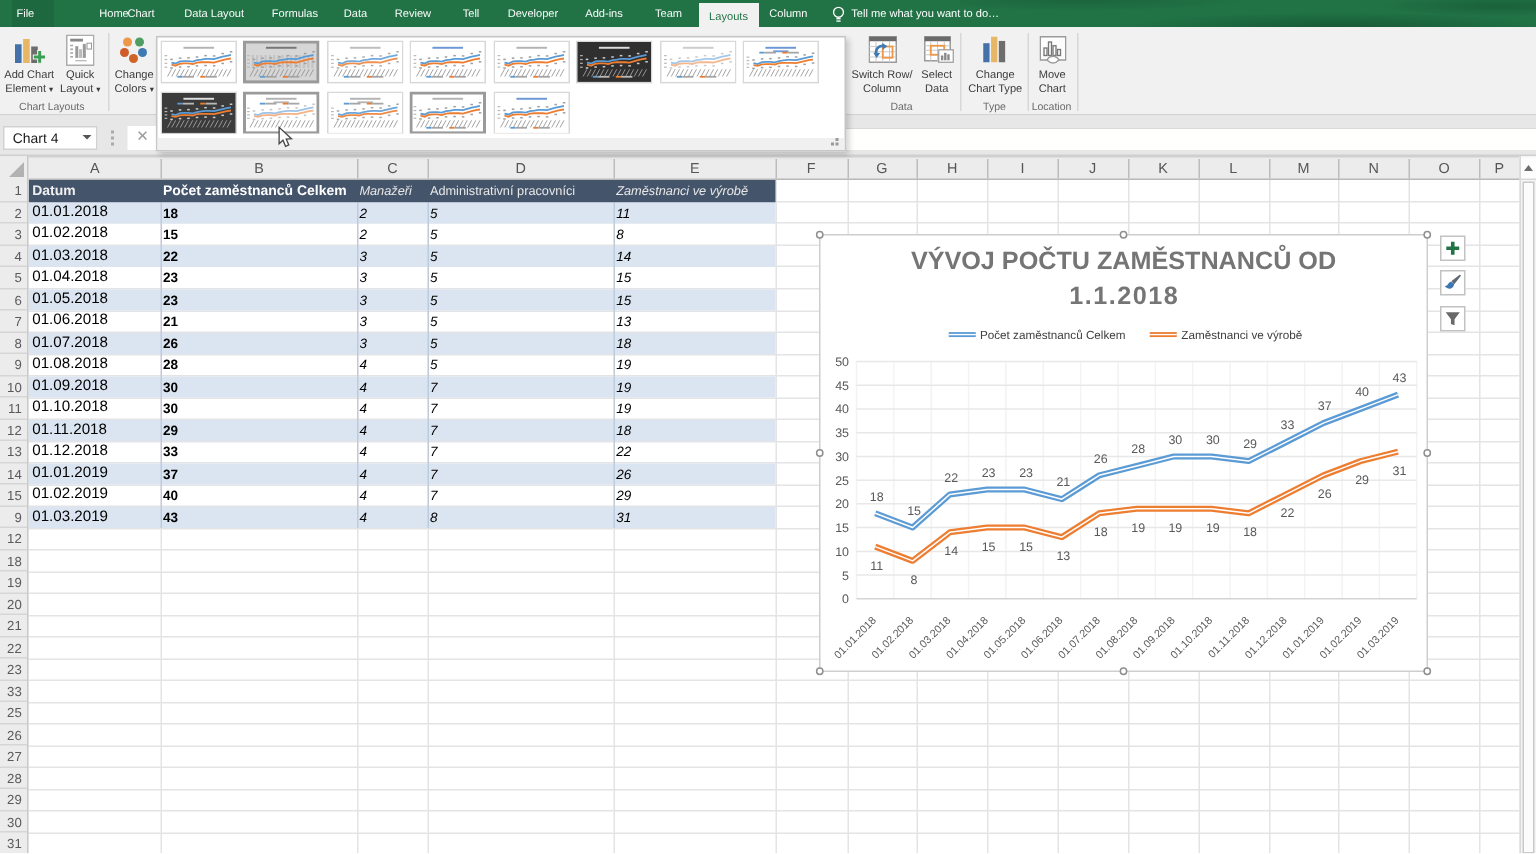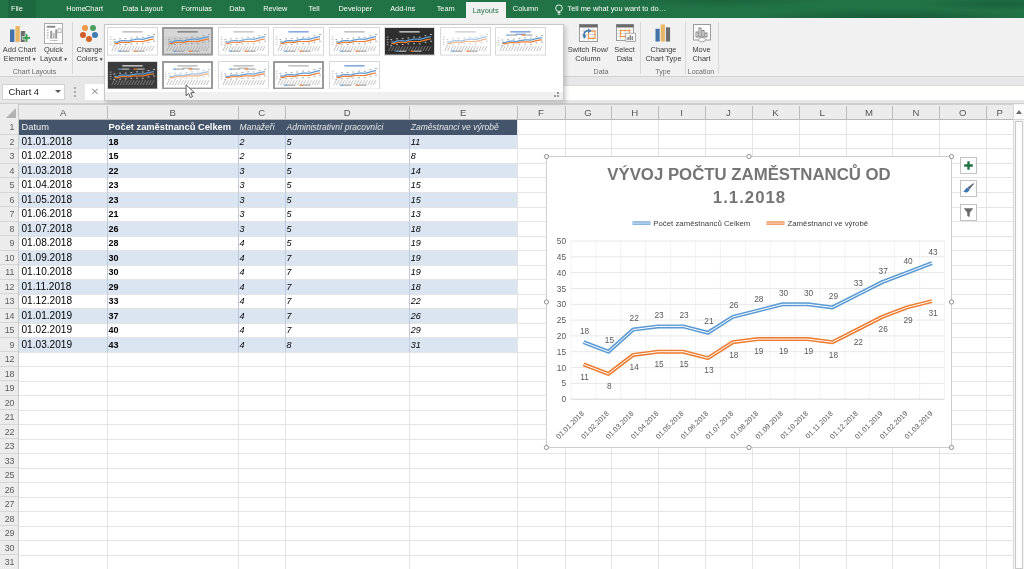--- a/index.html
+++ b/index.html
@@ -57,24 +57,24 @@
 <div class="abs" style="left:658.2px;top:120px;width:1px;height:449px;background:#e4e4e7"></div>
 <div class="abs" style="left:705.05px;top:120px;width:1px;height:449px;background:#e4e4e7"></div>
 <div class="abs" style="left:751.9px;top:120px;width:1px;height:449px;background:#e4e4e7"></div>
 <div class="abs" style="left:798.75px;top:120px;width:1px;height:449px;background:#e4e4e7"></div>
 <div class="abs" style="left:845.6px;top:120px;width:1px;height:449px;background:#e4e4e7"></div>
 <div class="abs" style="left:892.45px;top:120px;width:1px;height:449px;background:#e4e4e7"></div>
 <div class="abs" style="left:939.3px;top:120px;width:1px;height:449px;background:#e4e4e7"></div>
 <div class="abs" style="left:986.15px;top:120px;width:1px;height:449px;background:#e4e4e7"></div>
 <div class="abs" style="left:1012.5px;top:120px;width:1px;height:449px;background:#e4e4e7"></div>
 <div class="abs" style="left:19.2px;top:119.8px;width:498px;height:14.8px;background:#44546a"></div>
-<div class="cell" style="left:21.5px;top:120.2px;font-size:9.3px;font-weight:400;color:#f0f0f0">Datum</div>
+<div class="cell" style="left:21.5px;top:120.2px;font-size:9.3px;font-weight:700;color:#f0f0f0">Datum</div>
 <div class="cell" style="left:108.6px;top:120.2px;font-size:9.3px;font-weight:700;color:#ffffff">Počet zaměstnanců Celkem</div>
 <div class="cell" style="left:239.6px;top:120.2px;font-style:italic;font-size:8.5px;font-weight:400;color:#e8e8e8">Manažeři</div>
-<div class="cell" style="left:286.6px;top:120.2px;font-style:italic;font-size:8.5px;font-weight:400;color:#e8e8e8">Administrativní pracovníci</div>
+<div class="cell" style="left:286.6px;top:120.2px;font-size:8.5px;font-weight:400;color:#e8e8e8">Administrativní pracovníci</div>
 <div class="cell" style="left:410.8px;top:120.2px;font-style:italic;font-size:8.5px;font-weight:400;color:#e8e8e8">Zaměstnanci ve výrobě</div>
 <div class="abs" style="left:19.2px;top:134.9px;width:498px;height:13.8px;background:#dbe5f1"></div>
 <div class="cell" style="left:21.5px;top:134.5px">01.01.2018</div>
 <div class="cell" style="left:108.6px;top:134.5px;font-weight:bold;font-size:9px">18</div>
 <div class="cell" style="left:239.6px;top:134.5px;font-style:italic;font-size:9px">2</div>
 <div class="cell" style="left:286.6px;top:134.5px;font-style:italic;font-size:9px">5</div>
 <div class="cell" style="left:410.8px;top:134.5px;font-style:italic;font-size:9px">11</div>
 <div class="cell" style="left:21.5px;top:149px">01.02.2018</div>
 <div class="cell" style="left:108.6px;top:149px;font-weight:bold;font-size:9px">15</div>
 <div class="cell" style="left:239.6px;top:149px;font-style:italic;font-size:9px">2</div>

